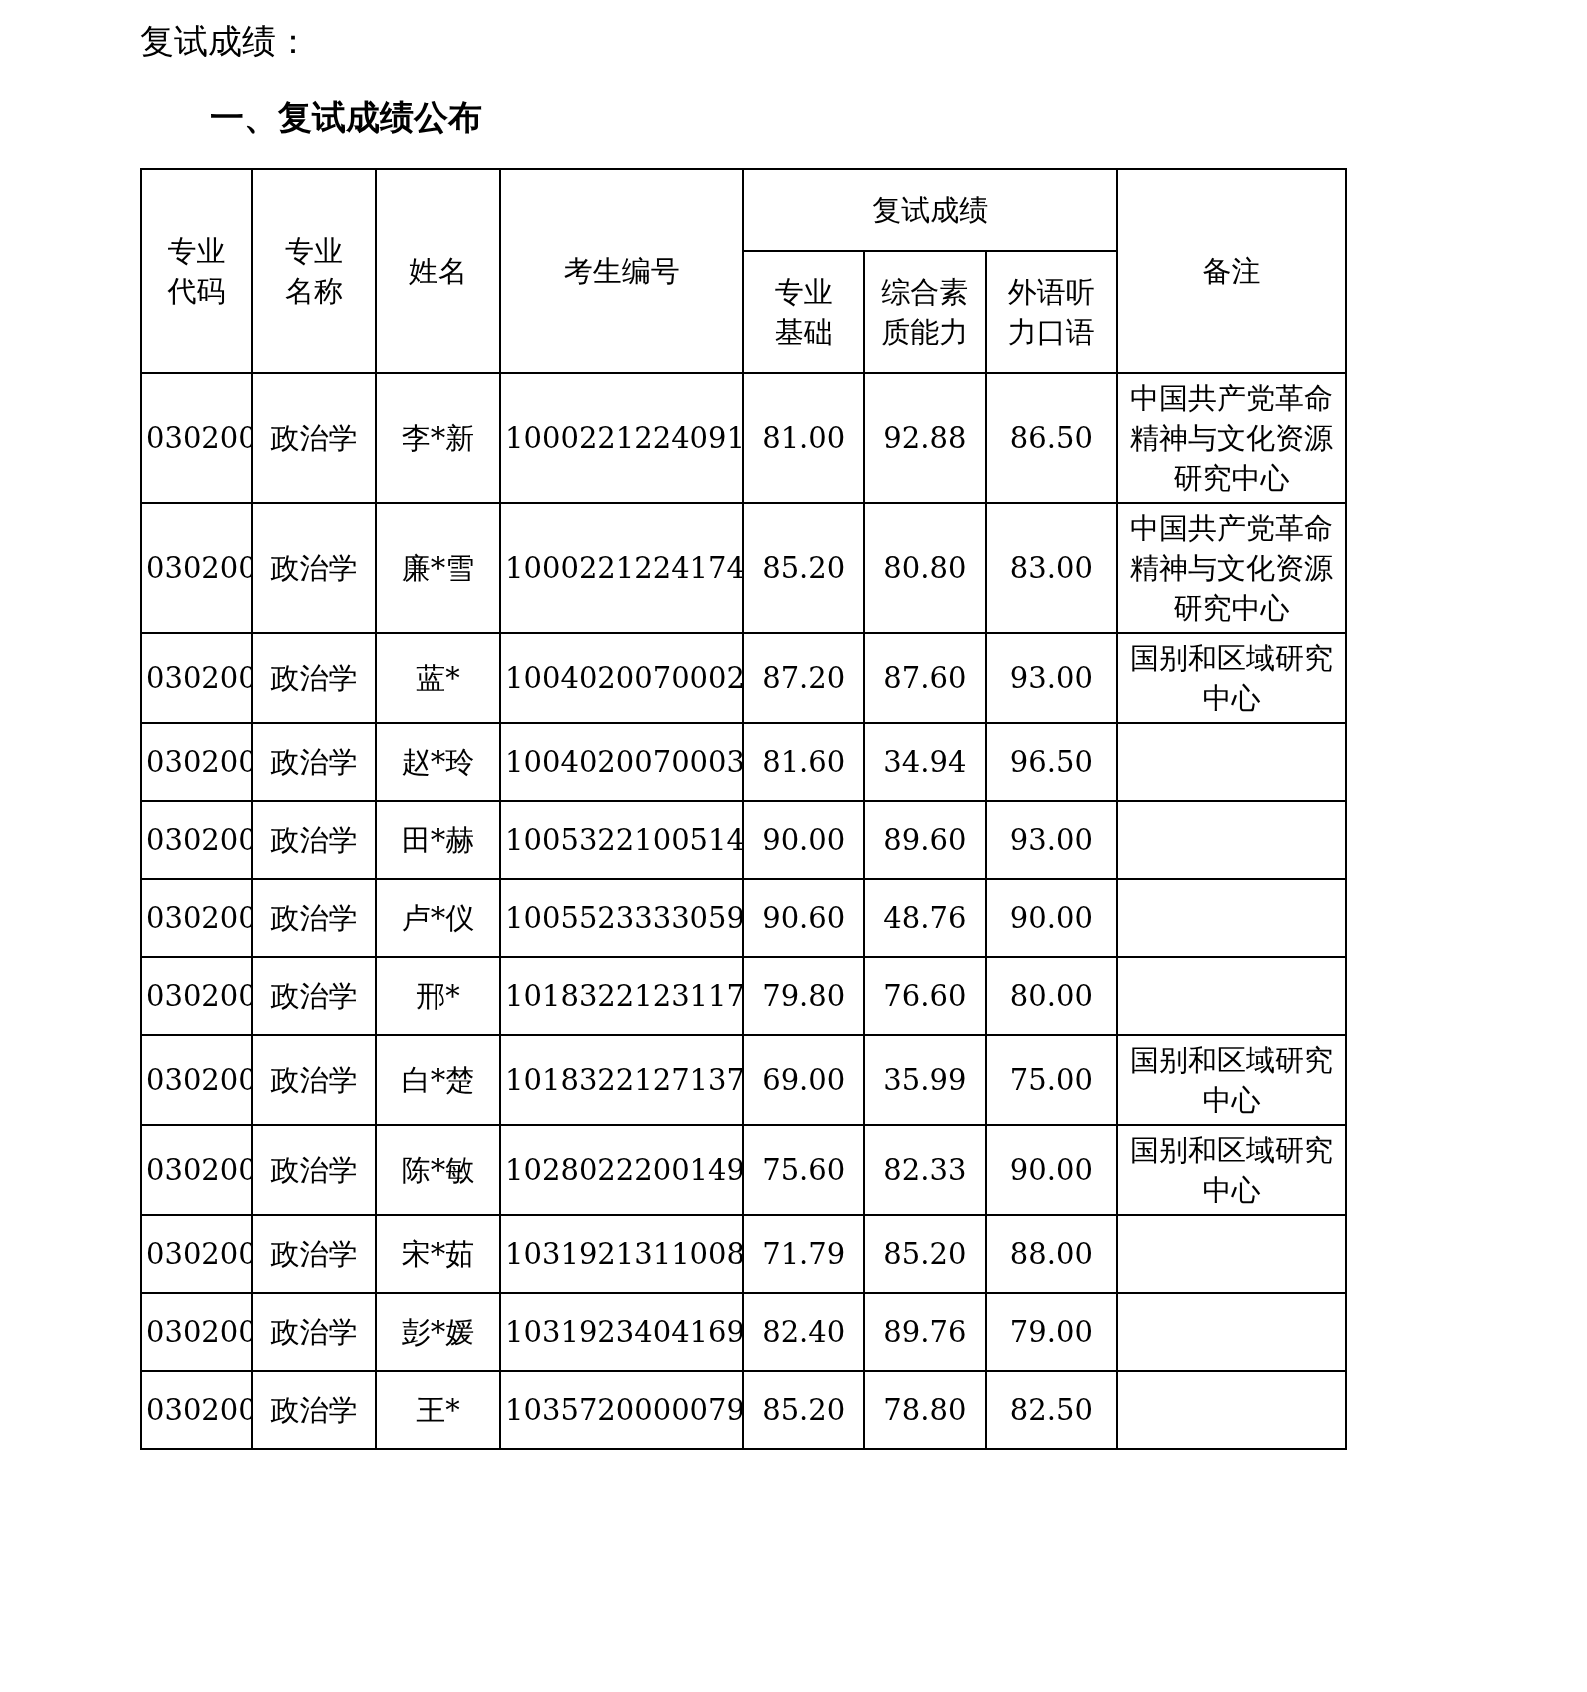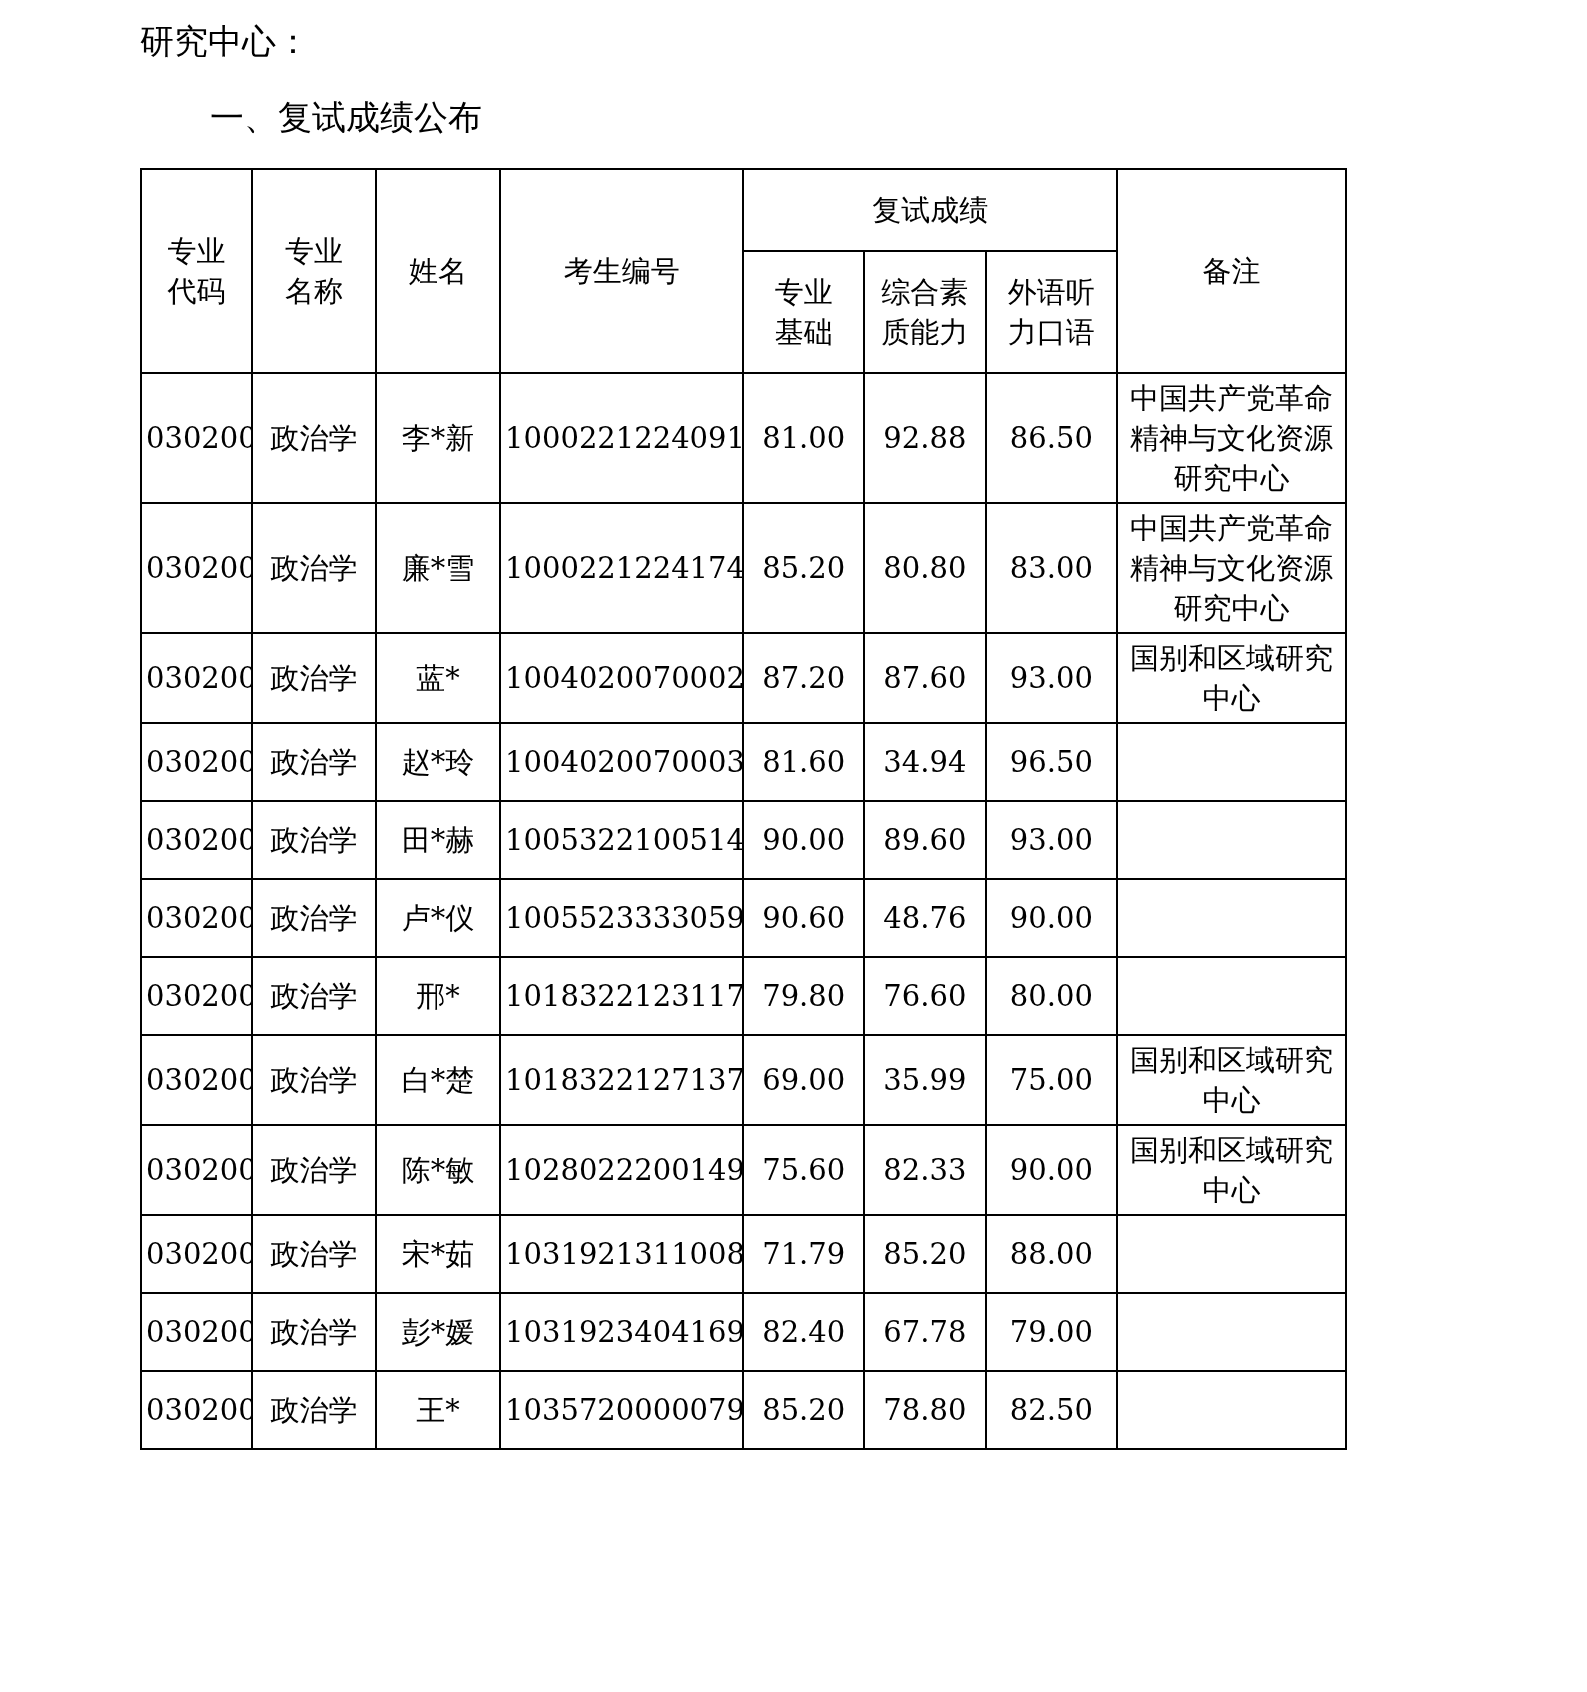--- a/index.html
+++ b/index.html
@@ -26,21 +26,21 @@
   }
   .body-paragraph {
     font-size: 34px;
     line-height: 70px;
     margin: 0;
     text-indent: 68px;
     text-align: justify;
   }
   .section-heading {
     font-size: 34px;
-    font-weight: normal;
+    font-weight: bold;
     line-height: 70px;
     margin: 6px 0 0 0;
     padding-left: 70px;
   }
   table.score-table {
     width: 100%;
     border-collapse: collapse;
     table-layout: fixed;
     margin-top: 16px;
   }
@@ -66,21 +66,21 @@
   col.c-s1      { width: 10.0%; }
   col.c-s2      { width: 10.1%; }
   col.c-s3      { width: 10.9%; }
   col.c-remark  { width: 19.0%; }
 </style>
 </head>
 <body>
 
 <div class="doc">
 
-  <p class="salutation">研究中心：</p>
+  <p class="salutation">复试成绩：</p>
 
 
   <h2 class="section-heading">一、复试成绩公布</h2>
 
   <table class="score-table">
     <colgroup>
       <col class="c-code">
         <col class="c-major">
         <col class="c-name">
         <col class="c-id">
@@ -216,21 +216,21 @@
           <td>85.20</td>
           <td>88.00</td>
           <td></td>
         </tr>
         <tr>
           <td>030200</td>
           <td>政治学</td>
           <td>彭*媛</td>
           <td>103192340416964</td>
           <td>82.40</td>
-          <td>67.78</td>
+          <td>89.76</td>
           <td>79.00</td>
           <td></td>
         </tr>
         <tr>
           <td>030200</td>
           <td>政治学</td>
           <td>王*</td>
           <td>103572000007903</td>
           <td>85.20</td>
           <td>78.80</td>

